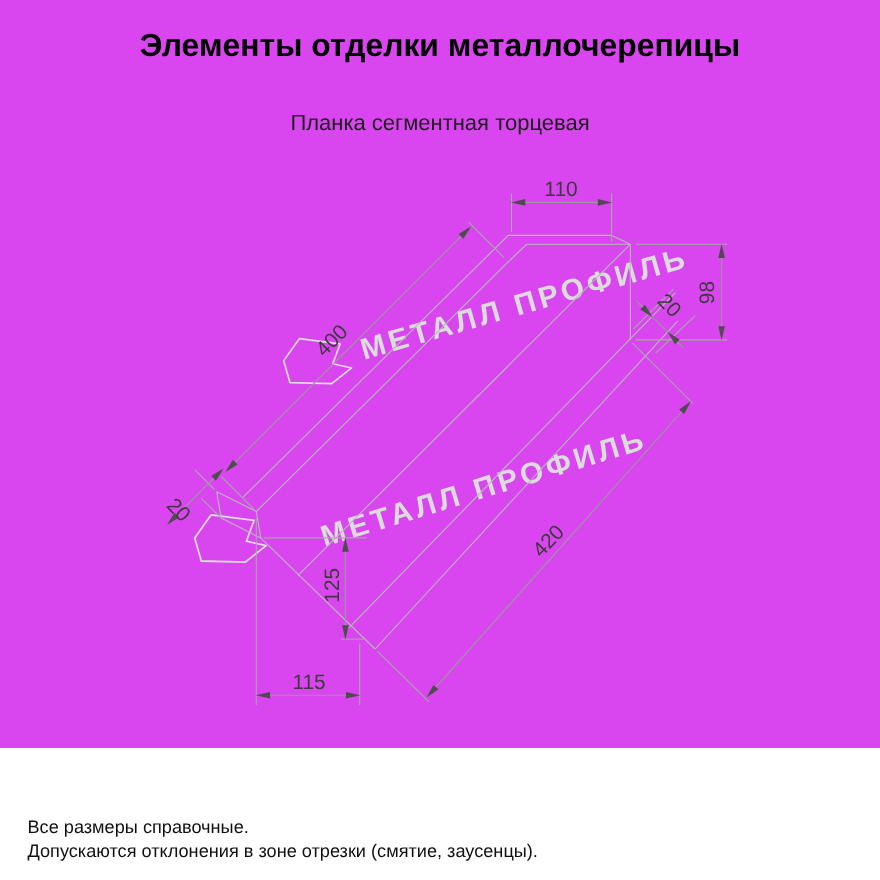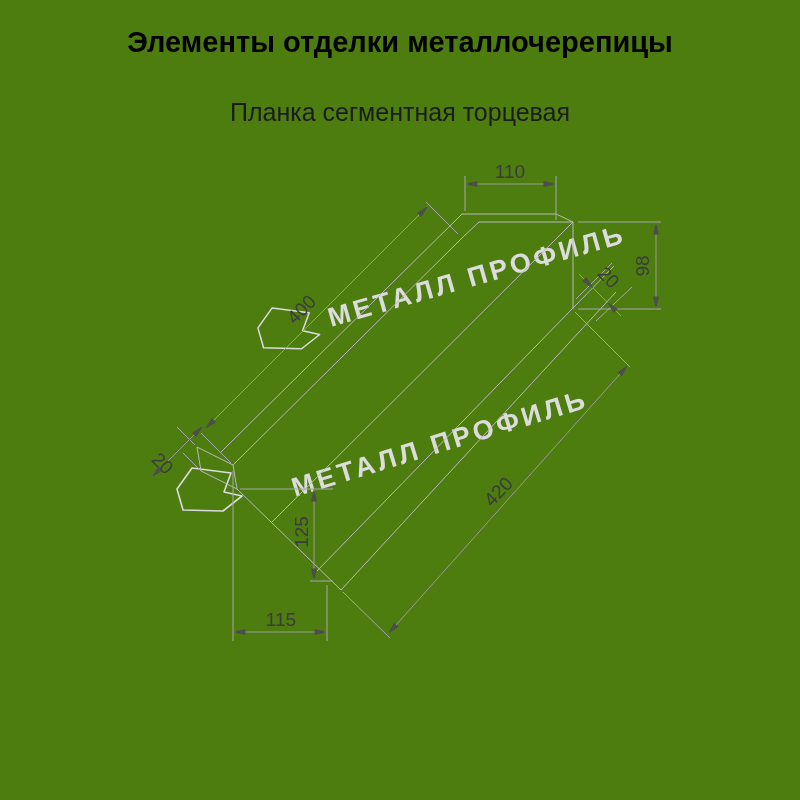--- a/index.html
+++ b/index.html
@@ -1,21 +1,21 @@
 <!DOCTYPE html>
 <html><head>
 <meta charset="utf-8">
 <style>
   html,body{margin:0;padding:0;background:#ffffff;width:800px;height:800px;overflow:hidden;
     font-family:"Liberation Sans", sans-serif;}
-  .page{position:relative;width:800px;height:800px;background:#4d7c0f;}
+  .page{position:relative;width:800px;height:680px;background:#d946ef;}
   .title{position:absolute;top:26px;left:0;width:800px;text-align:center;
     font-size:29px;font-weight:bold;color:#000;letter-spacing:0px;}
   .subtitle{position:absolute;top:101px;left:0;width:800px;text-align:center;
-    font-size:25px;font-weight:400;color:#1c1c1c;line-height:23px;}
+    font-size:20px;font-weight:400;color:#1c1c1c;line-height:23px;}
   .drawing-svg{position:absolute;left:0;top:0;width:800px;height:800px;}
   .footer{position:absolute;left:25px;top:741px;font-size:16.5px;color:#101010;line-height:22px;}
   
   .p   {stroke:#b8b8b8;stroke-width:1;fill:none;}
   .ext {stroke:#a8a8a8;stroke-width:1;fill:none;}
   .dl  {stroke:#9a9a9a;stroke-width:1;fill:none;}
   .dim-text{font-family:"Liberation Sans", sans-serif;font-size:19px;fill:#3c3c3c;}
   .wm-text{font-family:"Liberation Sans", sans-serif;font-size:27px;fill:#dcdcdc;
     letter-spacing:3.5px;font-weight:bold;}
   .wm-logo{stroke:#dcdcdc;stroke-width:1.6;fill:none;stroke-linejoin:round;}
@@ -116,14 +116,18 @@
     </g>
 
     <g>
       <line class="ext" x1="343" y1="592" x2="390" y2="638"></line>
       <line class="ext" x1="575" y1="312" x2="630" y2="367"></line>
       <line class="dl" x1="388" y1="634" x2="628" y2="365" marker-start="url(#arr)" marker-end="url(#arr)"></line>
       <text class="dim-text" x="503" y="496" text-anchor="middle" transform="rotate(-46 503 496)">420</text>
     </g>
   </svg>
 
+  <div class="footer">
+    <div>Все размеры справочные.</div>
+    <div>Допускаются отклонения в зоне отрезки (смятие, заусенцы).</div>
+  </div>
 
 </div>
 
 </body></html>

